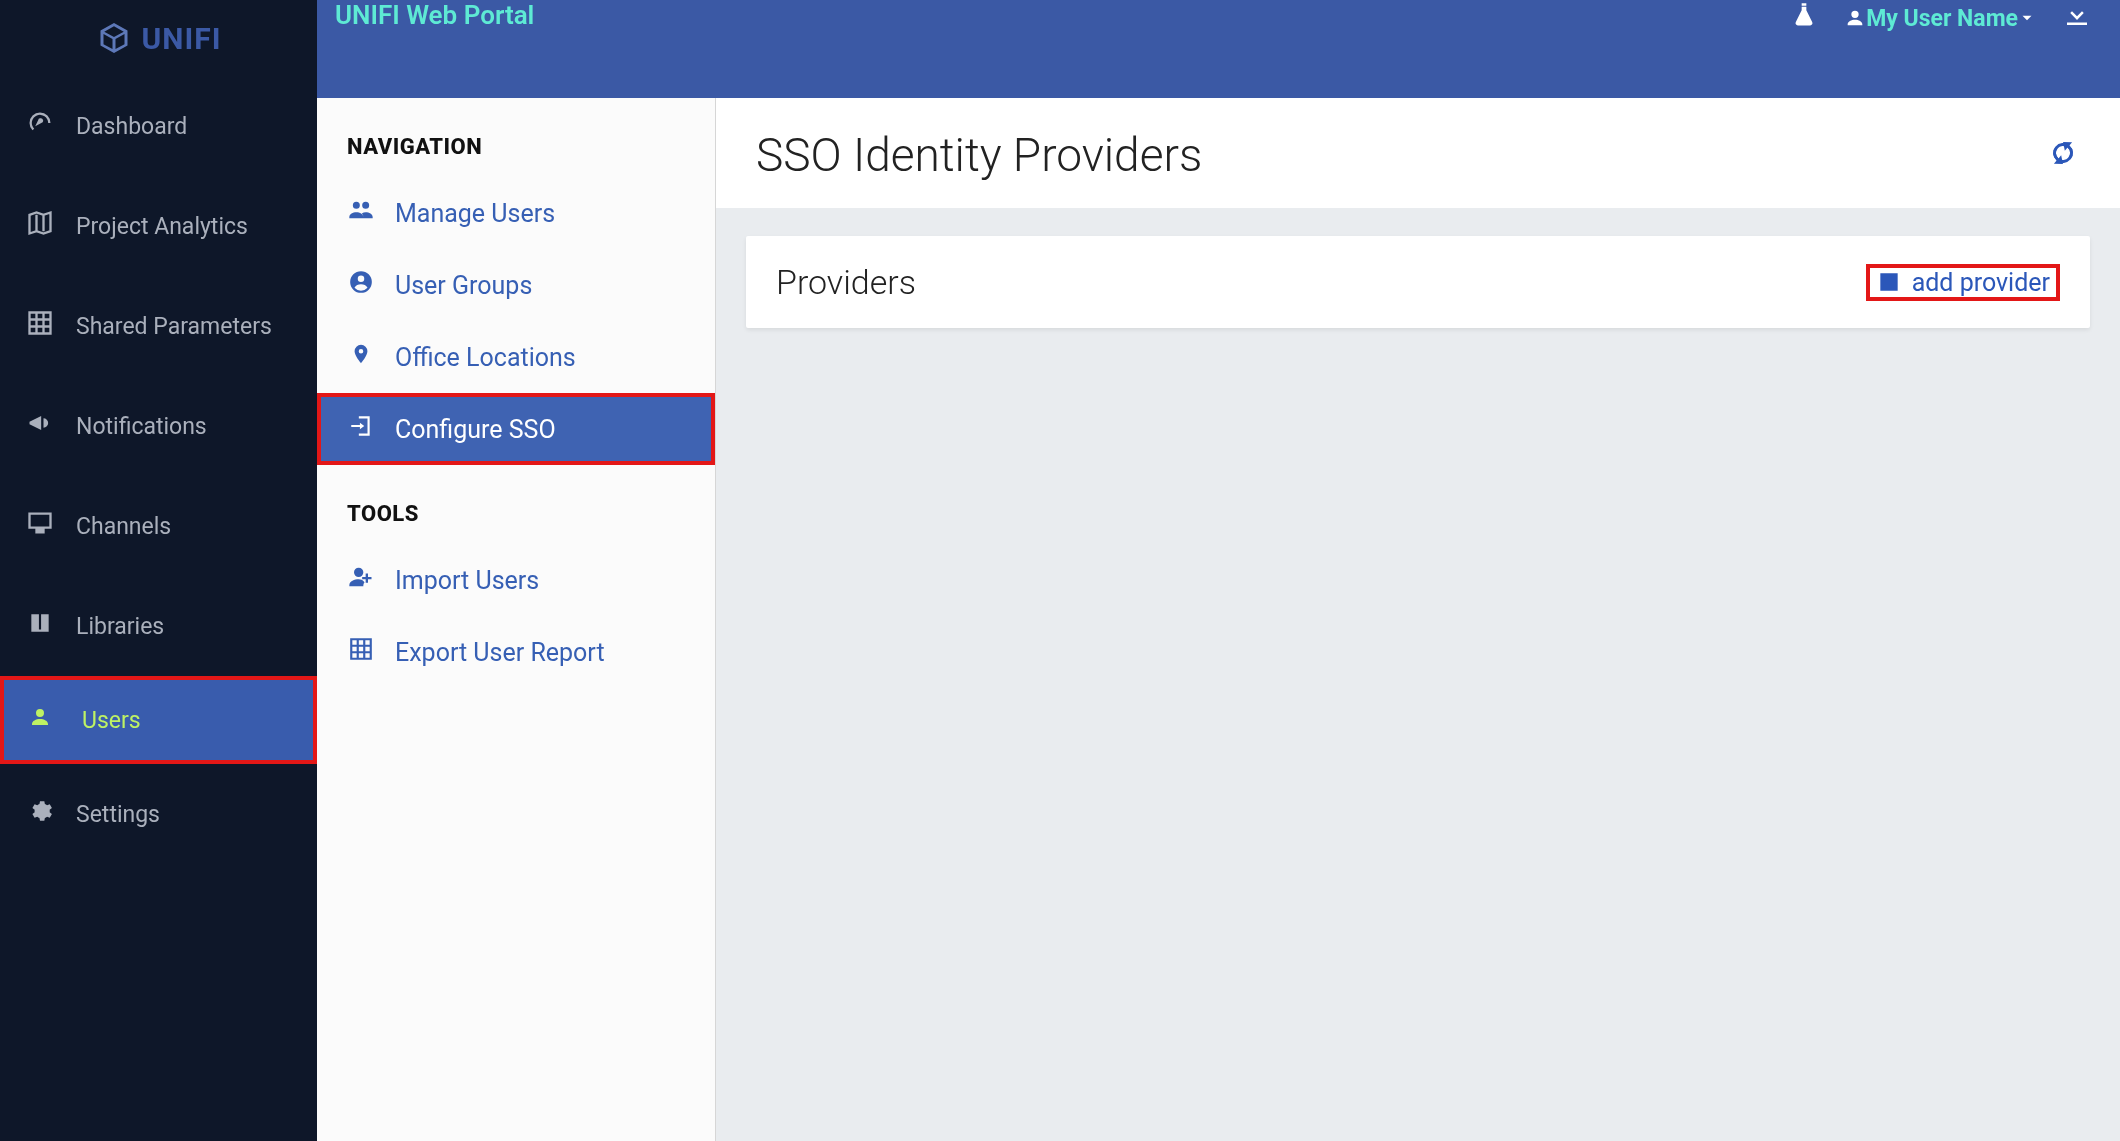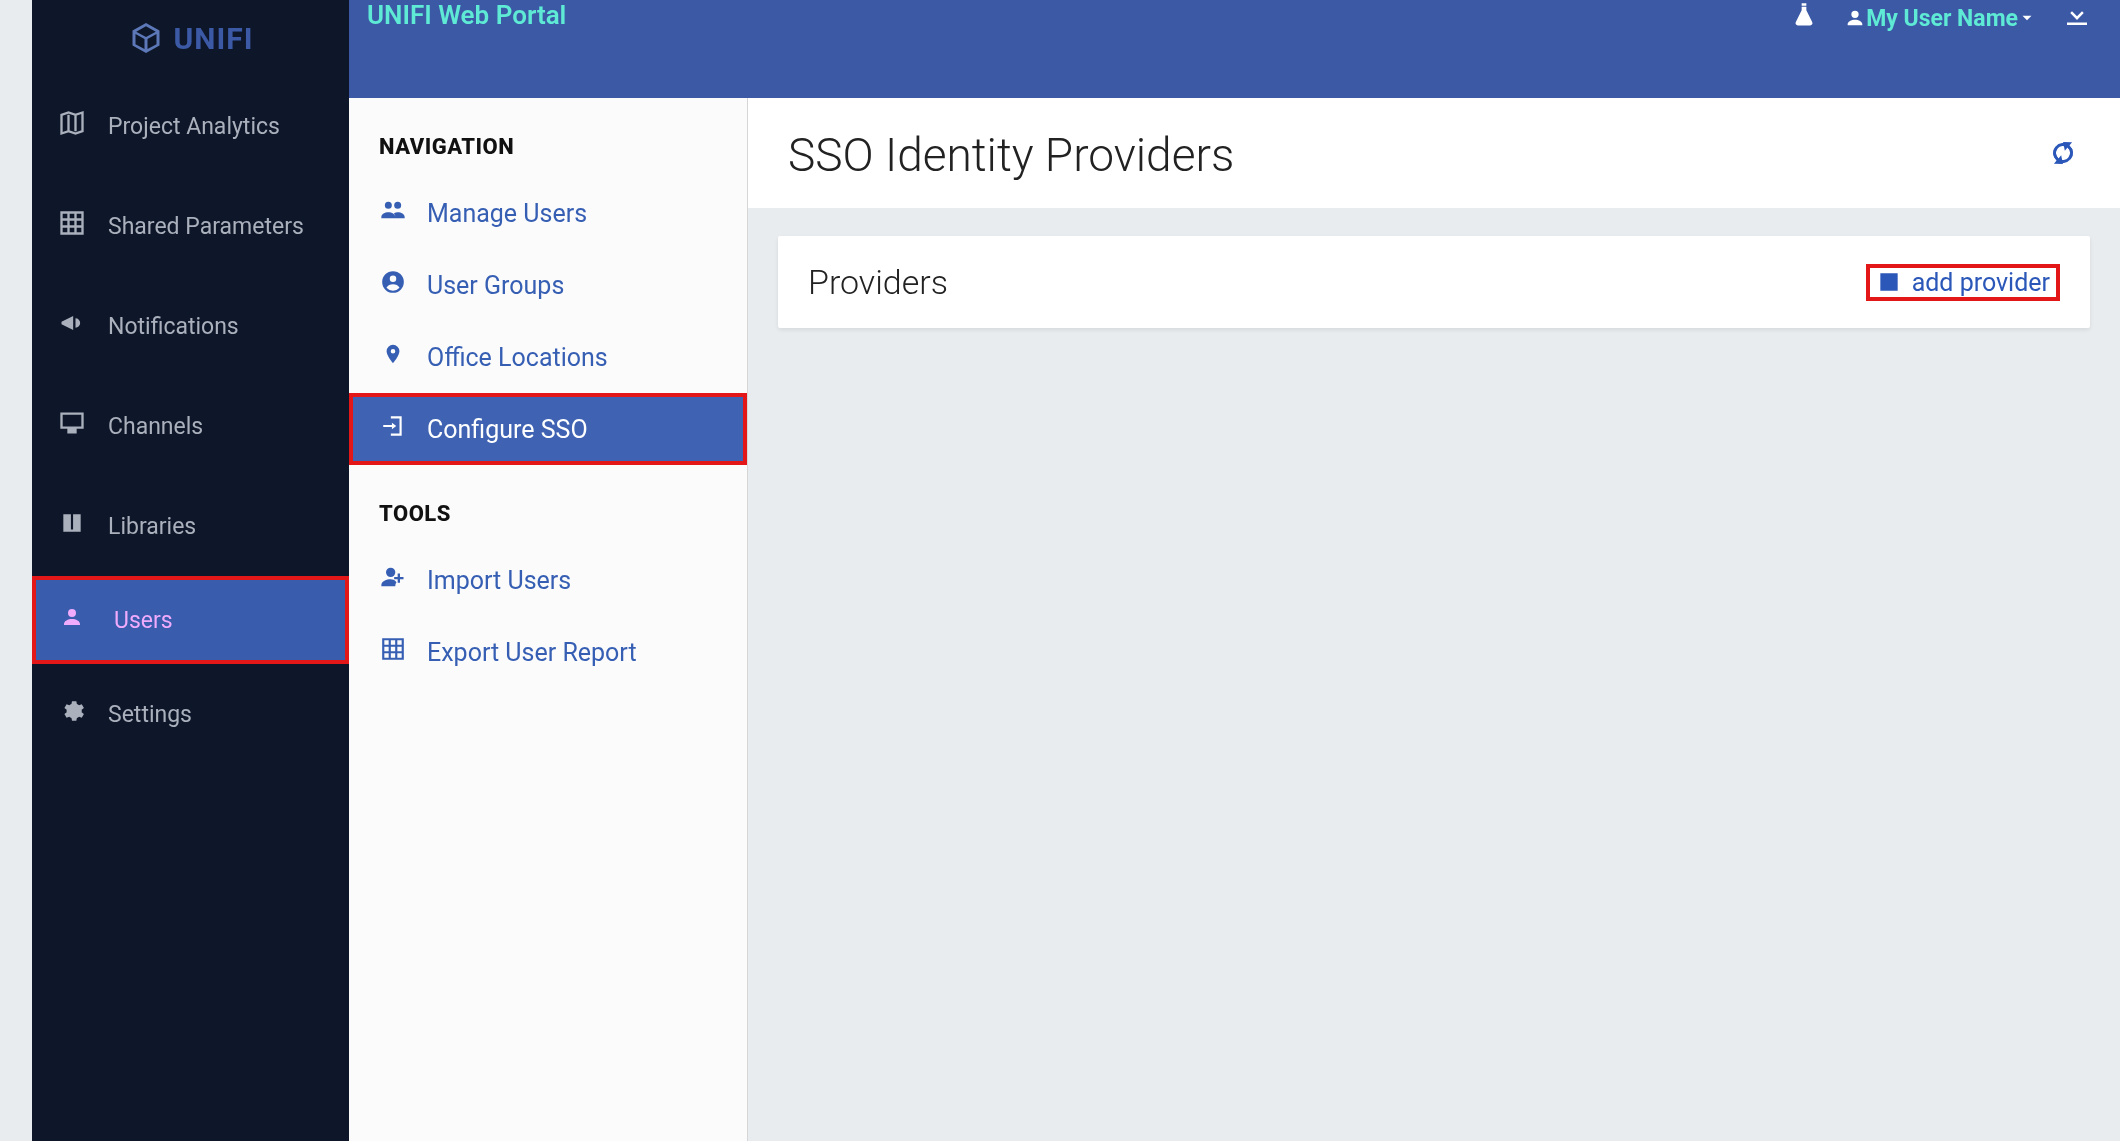--- a/index.html
+++ b/index.html
@@ -3,21 +3,21 @@
 <meta charset="utf-8">
 <style>
 * { box-sizing: border-box; margin: 0; padding: 0; }
 body {
   font-family: -apple-system, BlinkMacSystemFont, "Segoe UI", Roboto, Helvetica, Arial, sans-serif;
   width: 2120px;
   height: 1141px;
   background: #e9ecef;
   overflow: hidden;
 }
-.app { display: flex; width: 100%; height: 100%; padding-left: 32px; }
+.app { display: flex; width: 100%; height: 100%; }
 
 
 .sidebar {
   width: 317px;
   background: #0e1729;
   color: #aab0bc;
   flex-shrink: 0;
   display: flex;
   flex-direction: column;
 }
@@ -44,21 +44,21 @@
   align-items: center;
   gap: 22px;
   padding: 0 26px;
   height: 100px;
   cursor: pointer;
   font-size: 23px;
   color: #aab0bc;
 }
 .sidebar-item.active {
   background: #395cad;
-  color: #f0abfc;
+  color: #bef264;
   gap: 28px;
 }
 .sidebar-item .icon { width: 28px; text-align: center; }
 .sidebar-item svg { fill: currentColor; }
 .highlight-red { outline: 4px solid #e31717; outline-offset: -4px; }
 
 
 .main { flex: 1; display: flex; flex-direction: column; min-width: 0; }
 .topbar {
   height: 98px;
@@ -154,20 +154,26 @@
 
 <div class="app">
   <nav class="sidebar">
     <div class="logo-row">
       <svg class="logo-cube" viewBox="0 0 24 24">
           <path d="M12 2 3 7v10l9 5 9-5V7l-9-5zm0 2.2 6.5 3.6L12 11.4 5.5 7.8 12 4.2zM5 9.3l6 3.3v6.8l-6-3.3V9.3zm8 10.1v-6.8l6-3.3v6.8l-6 3.3z"></path>
         </svg>
       <span class="logo-text">UNIFI</span>
     </div>
 
+    <div class="sidebar-item">
+      <span class="icon"><svg width="28" height="28" viewBox="0 0 24 24">
+            <path d="M12 3a9 9 0 0 0-9 9 8.9 8.9 0 0 0 2.6 6.3l1.4-1.4A7 7 0 1 1 19 12h2a9 9 0 0 0-9-9zm0 5a1.5 1.5 0 0 0-1.5 1.5l-2.6 5.2 5.2-2.6A1.5 1.5 0 0 0 12 8z"></path>
+          </svg></span>
+      <span>Dashboard</span>
+    </div>
     <div class="sidebar-item">
       <span class="icon"><svg width="28" height="28" viewBox="0 0 24 24">
             <path d="m3 5 6-2 6 2 6-2v16l-6 2-6-2-6 2V5zm6 0v14m6-14v14" fill="none" stroke="currentColor" stroke-width="2"></path>
           </svg></span>
       <span>Project Analytics</span>
     </div>
     <div class="sidebar-item">
       <span class="icon"><svg width="28" height="28" viewBox="0 0 24 24">
             <path d="M3 3h18v18H3V3zm0 6h18M3 15h18M9 3v18M15 3v18" fill="none" stroke="currentColor" stroke-width="2"></path>
           </svg></span>

